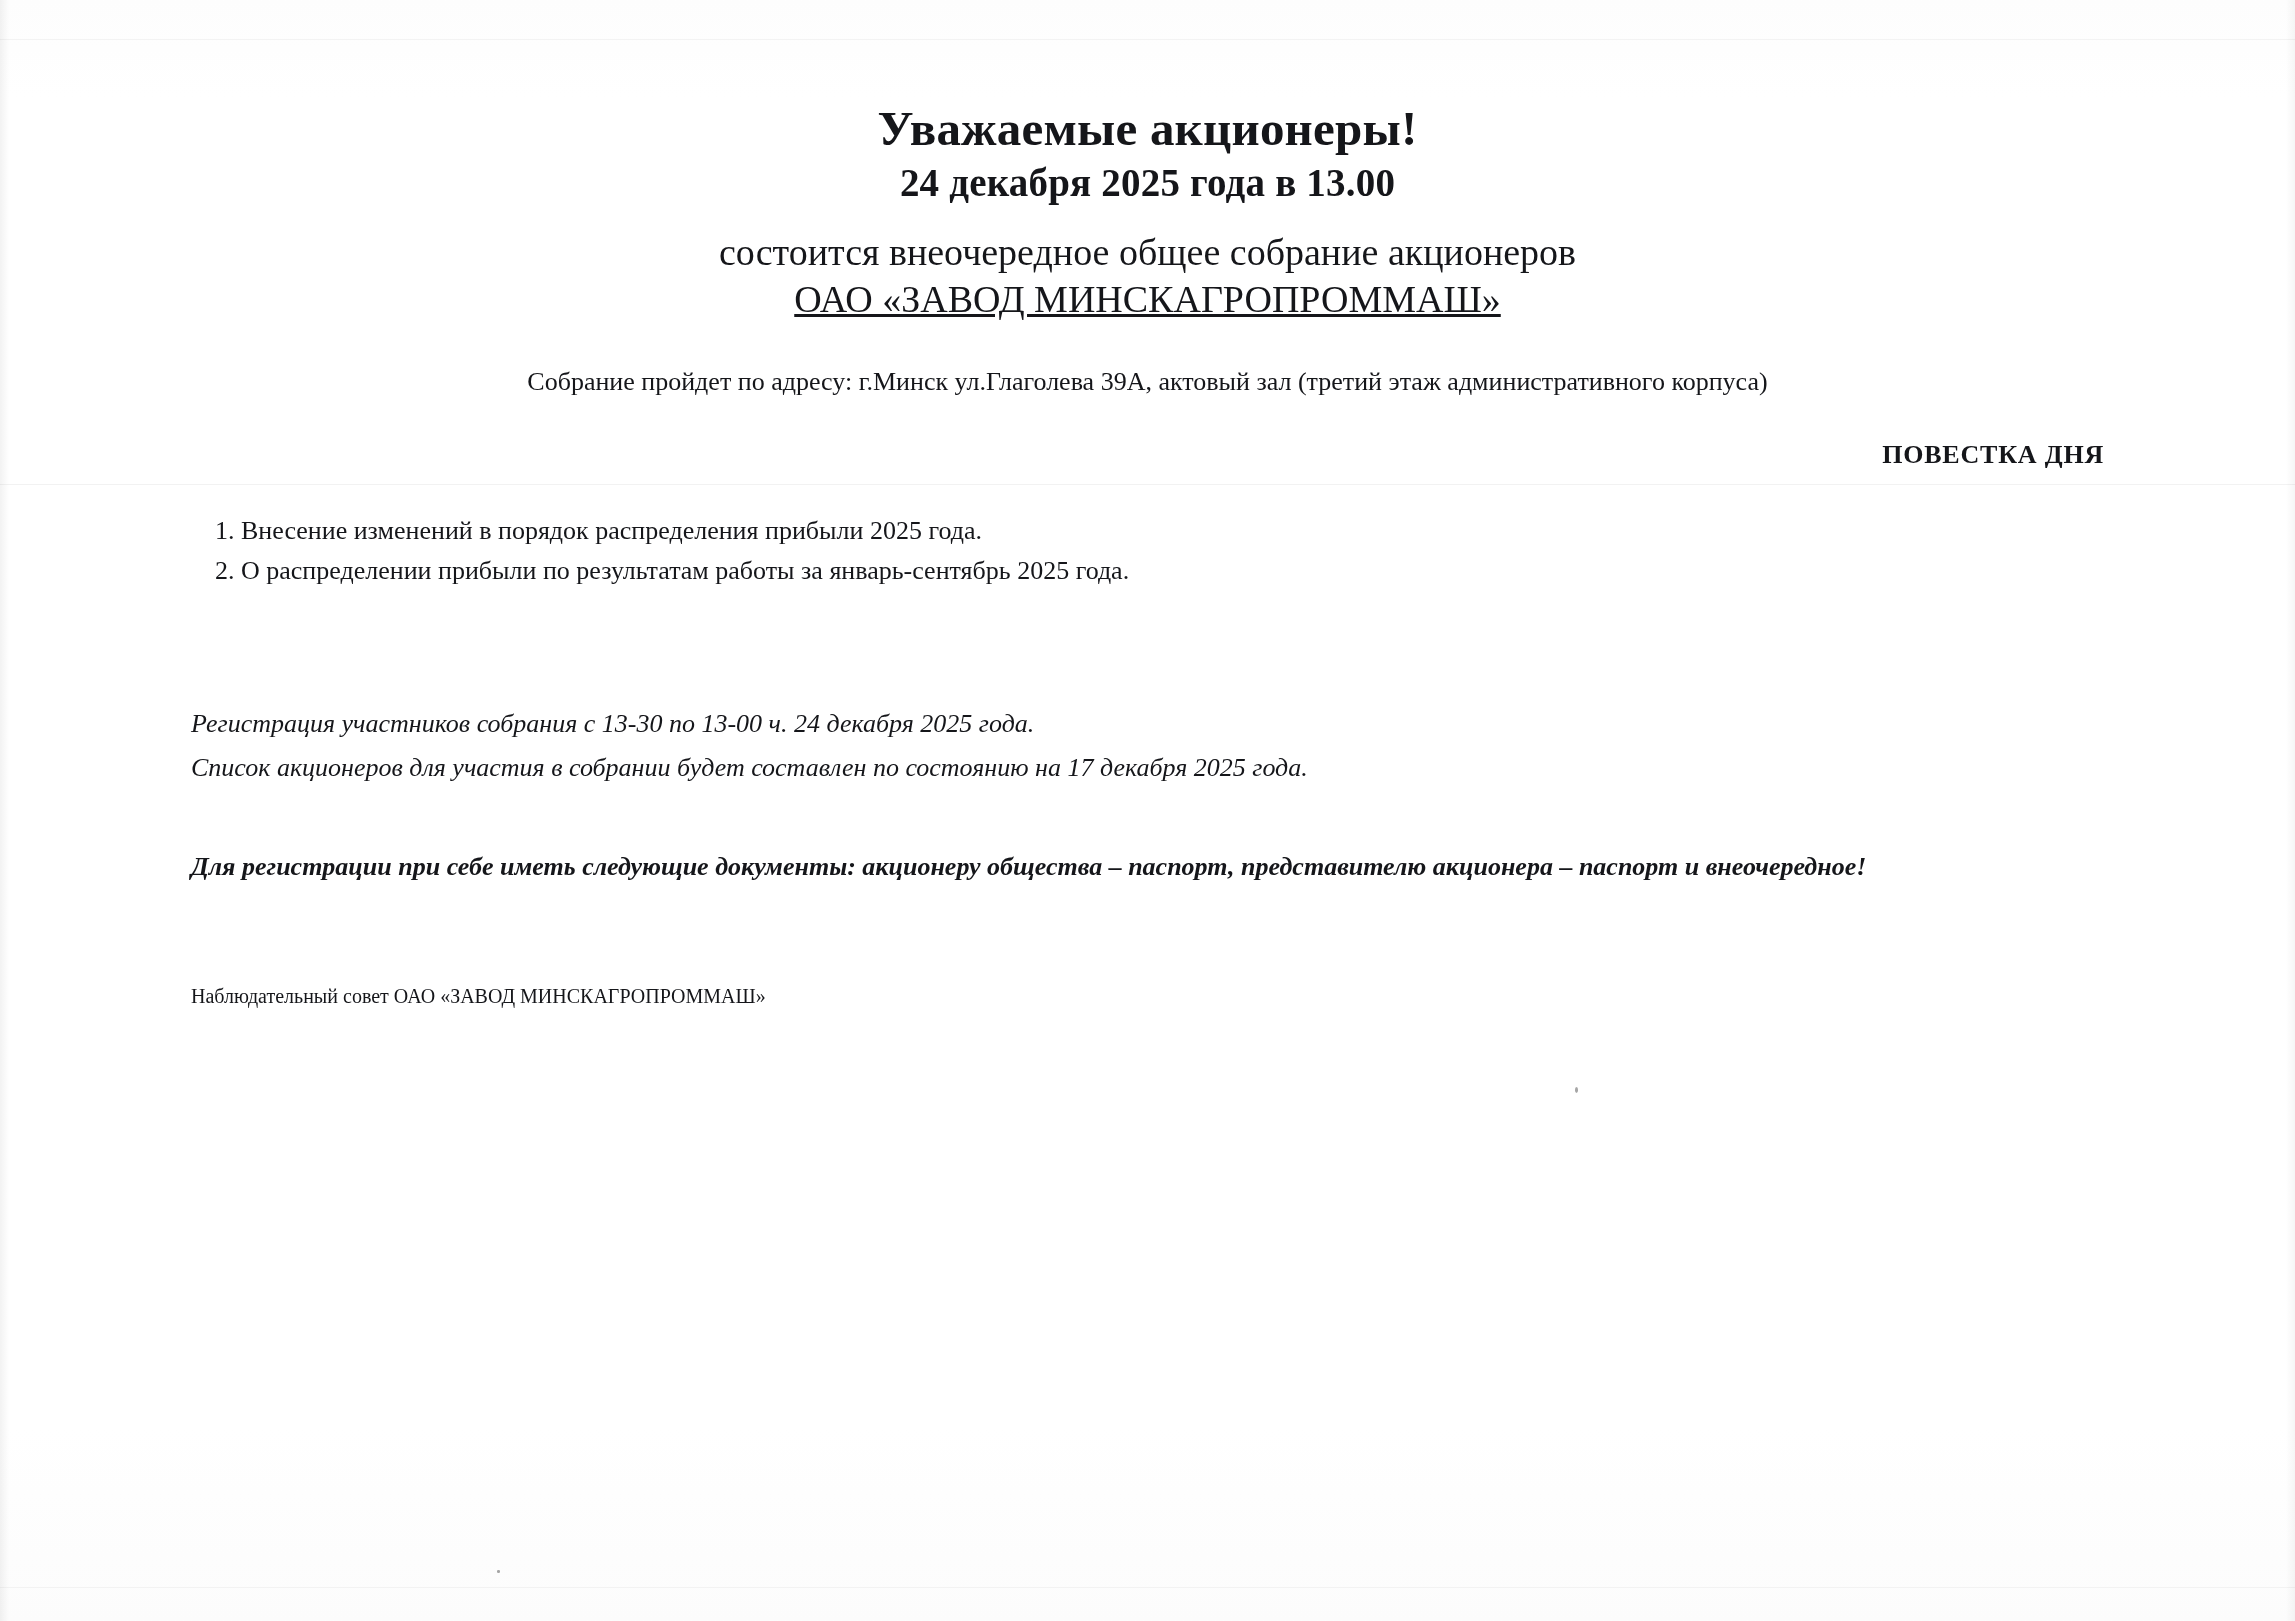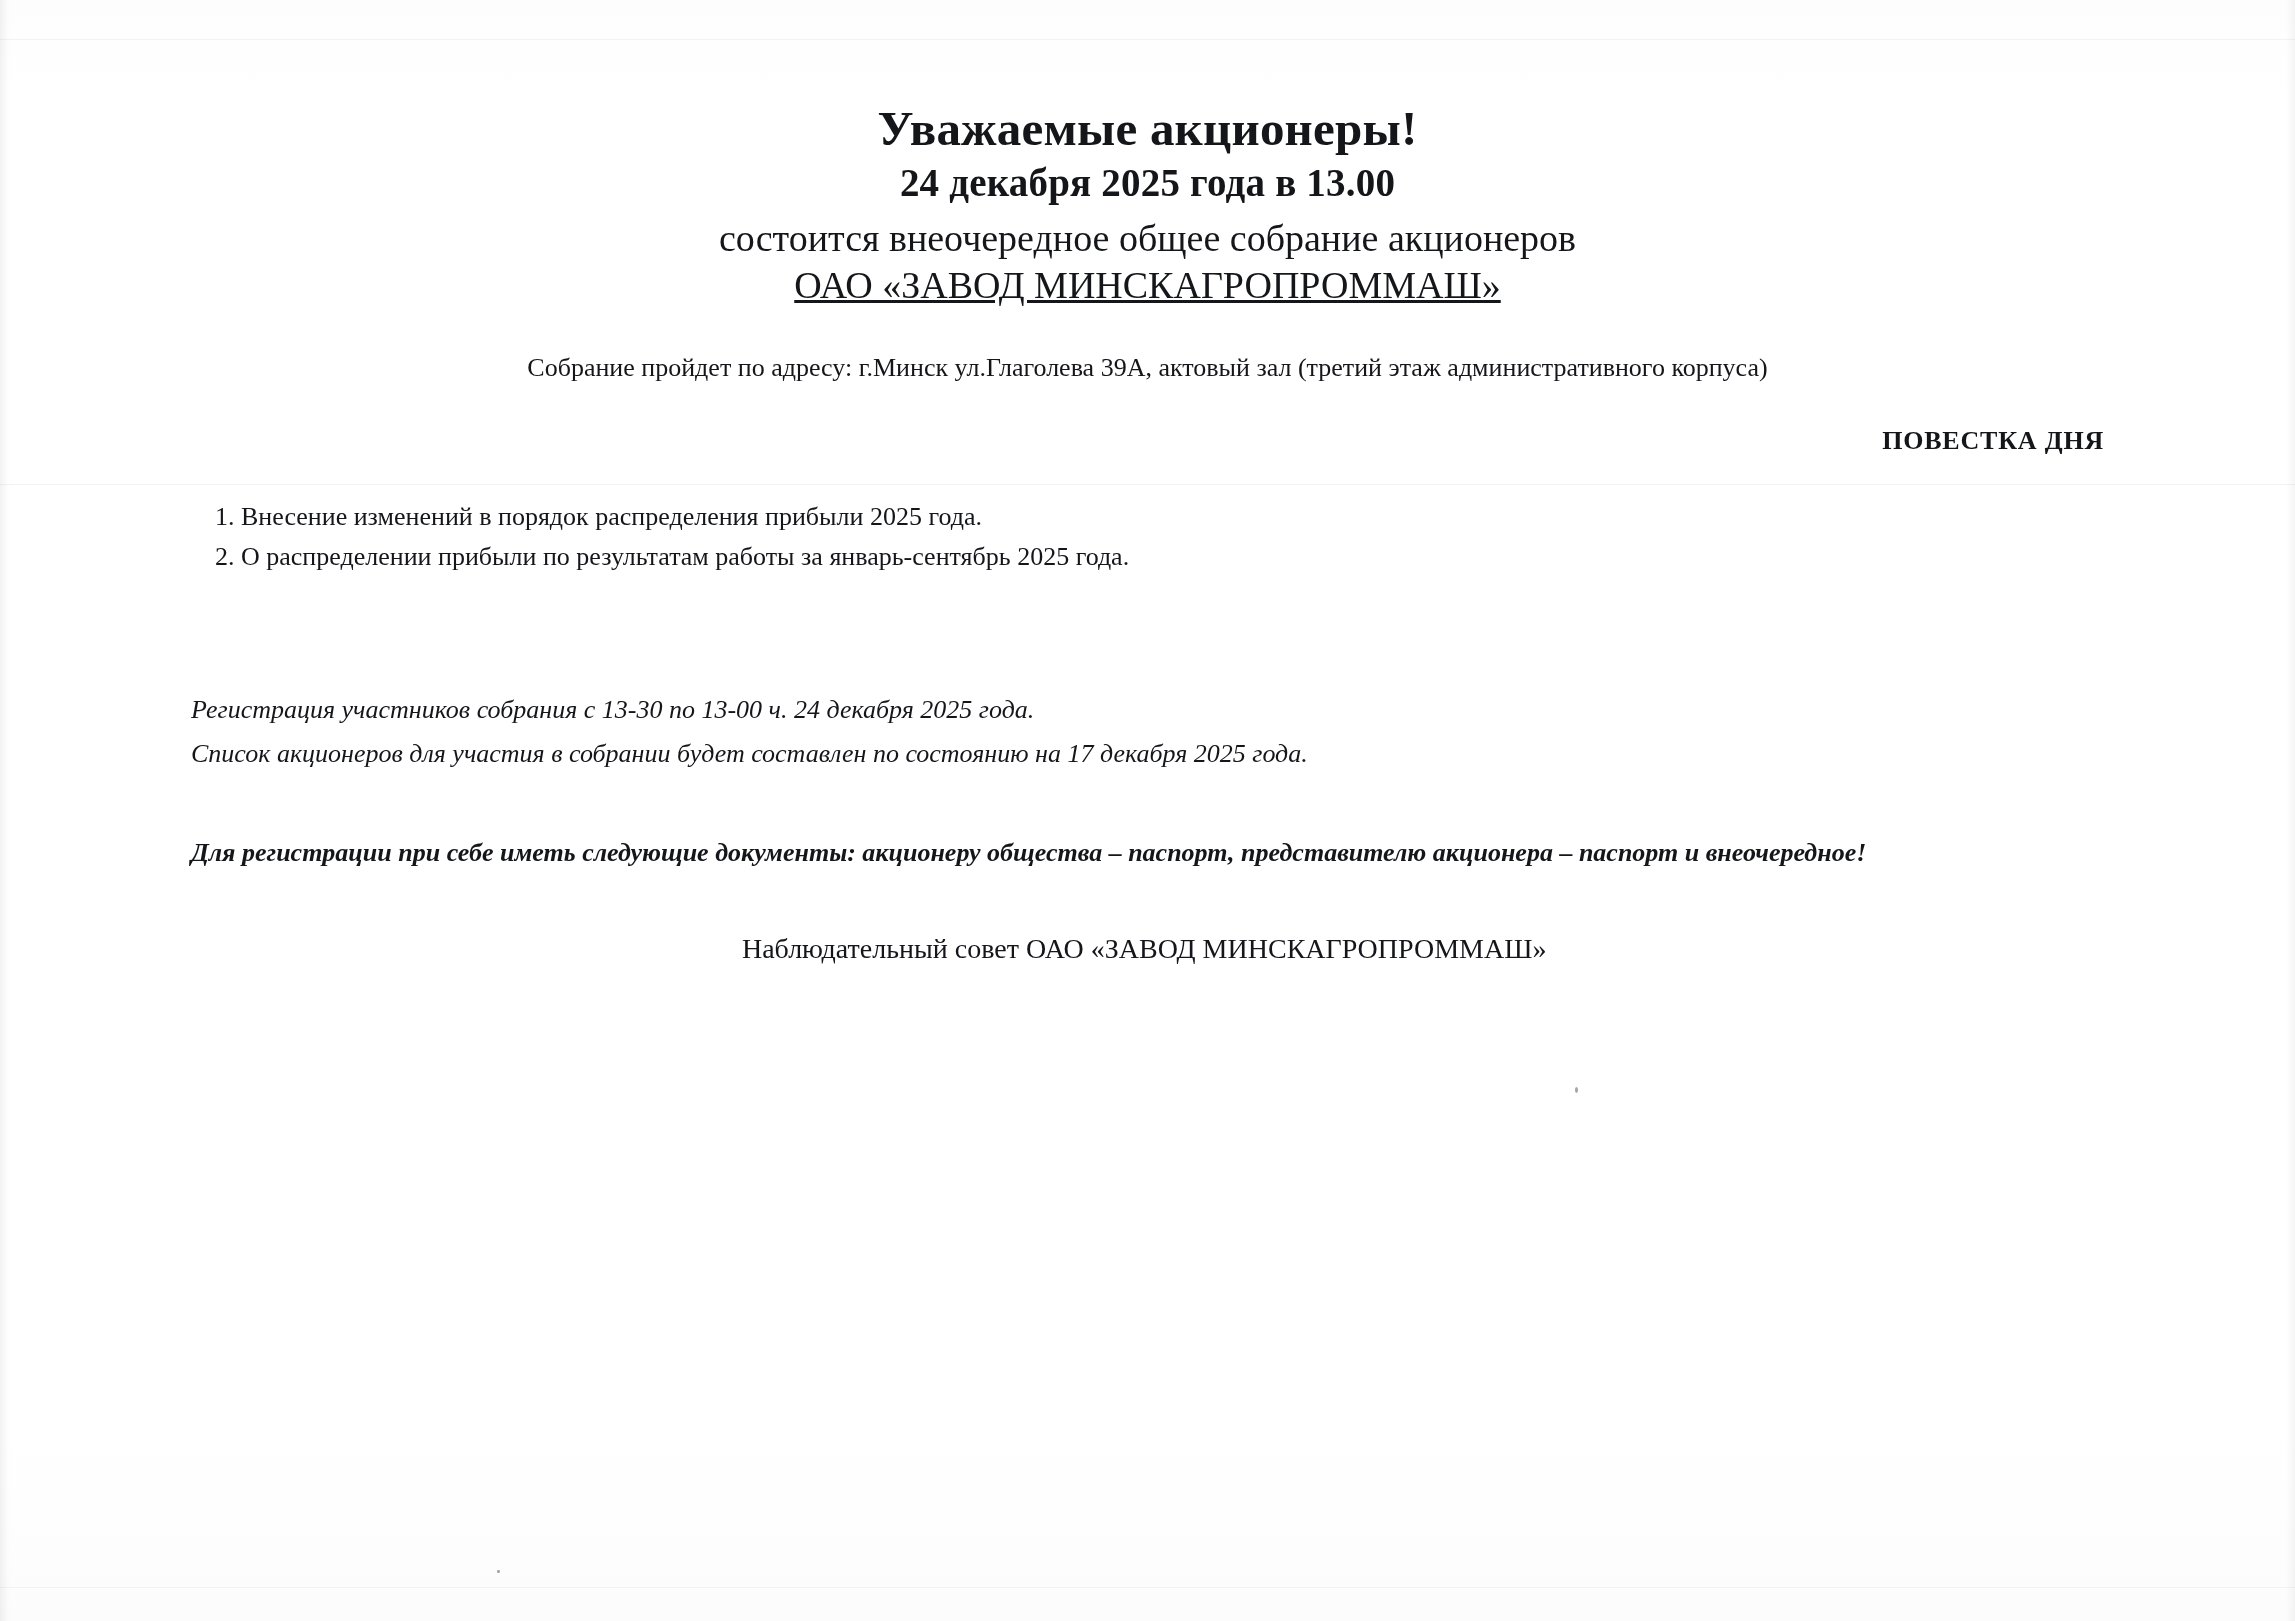--- a/index.html
+++ b/index.html
@@ -82,21 +82,21 @@
   .title-line-2 {
     font-size: 39px;
     font-weight: bold;
     line-height: 1.22;
     letter-spacing: 0.2px;
   }
   .title-line-3 {
     font-size: 38px;
     font-weight: normal;
     line-height: 1.22;
-    margin-top: 9px;
+    margin-top: 23px;
   }
   .title-line-4 {
     font-size: 38px;
     font-weight: normal;
     line-height: 1.22;
     text-decoration: underline;
   }
 
   .address-line {
     margin-top: 43px;
@@ -139,23 +139,23 @@
 
   .bold-note {
     margin-top: 57px;
     font-size: 26px;
     font-style: italic;
     font-weight: bold;
     line-height: 1.6;
   }
 
   .signature {
-    margin-top: 57px;
-    text-align: center;
-    font-size: 28px;
+    margin-top: 95px;
+    text-align: left;
+    font-size: 20px;
     line-height: 1.3;
     padding-right: 6.6px;
   }
 
   .speck {
     position: absolute;
     background: rgba(0,0,0,0.35);
     border-radius: 50%;
   }
 </style>

